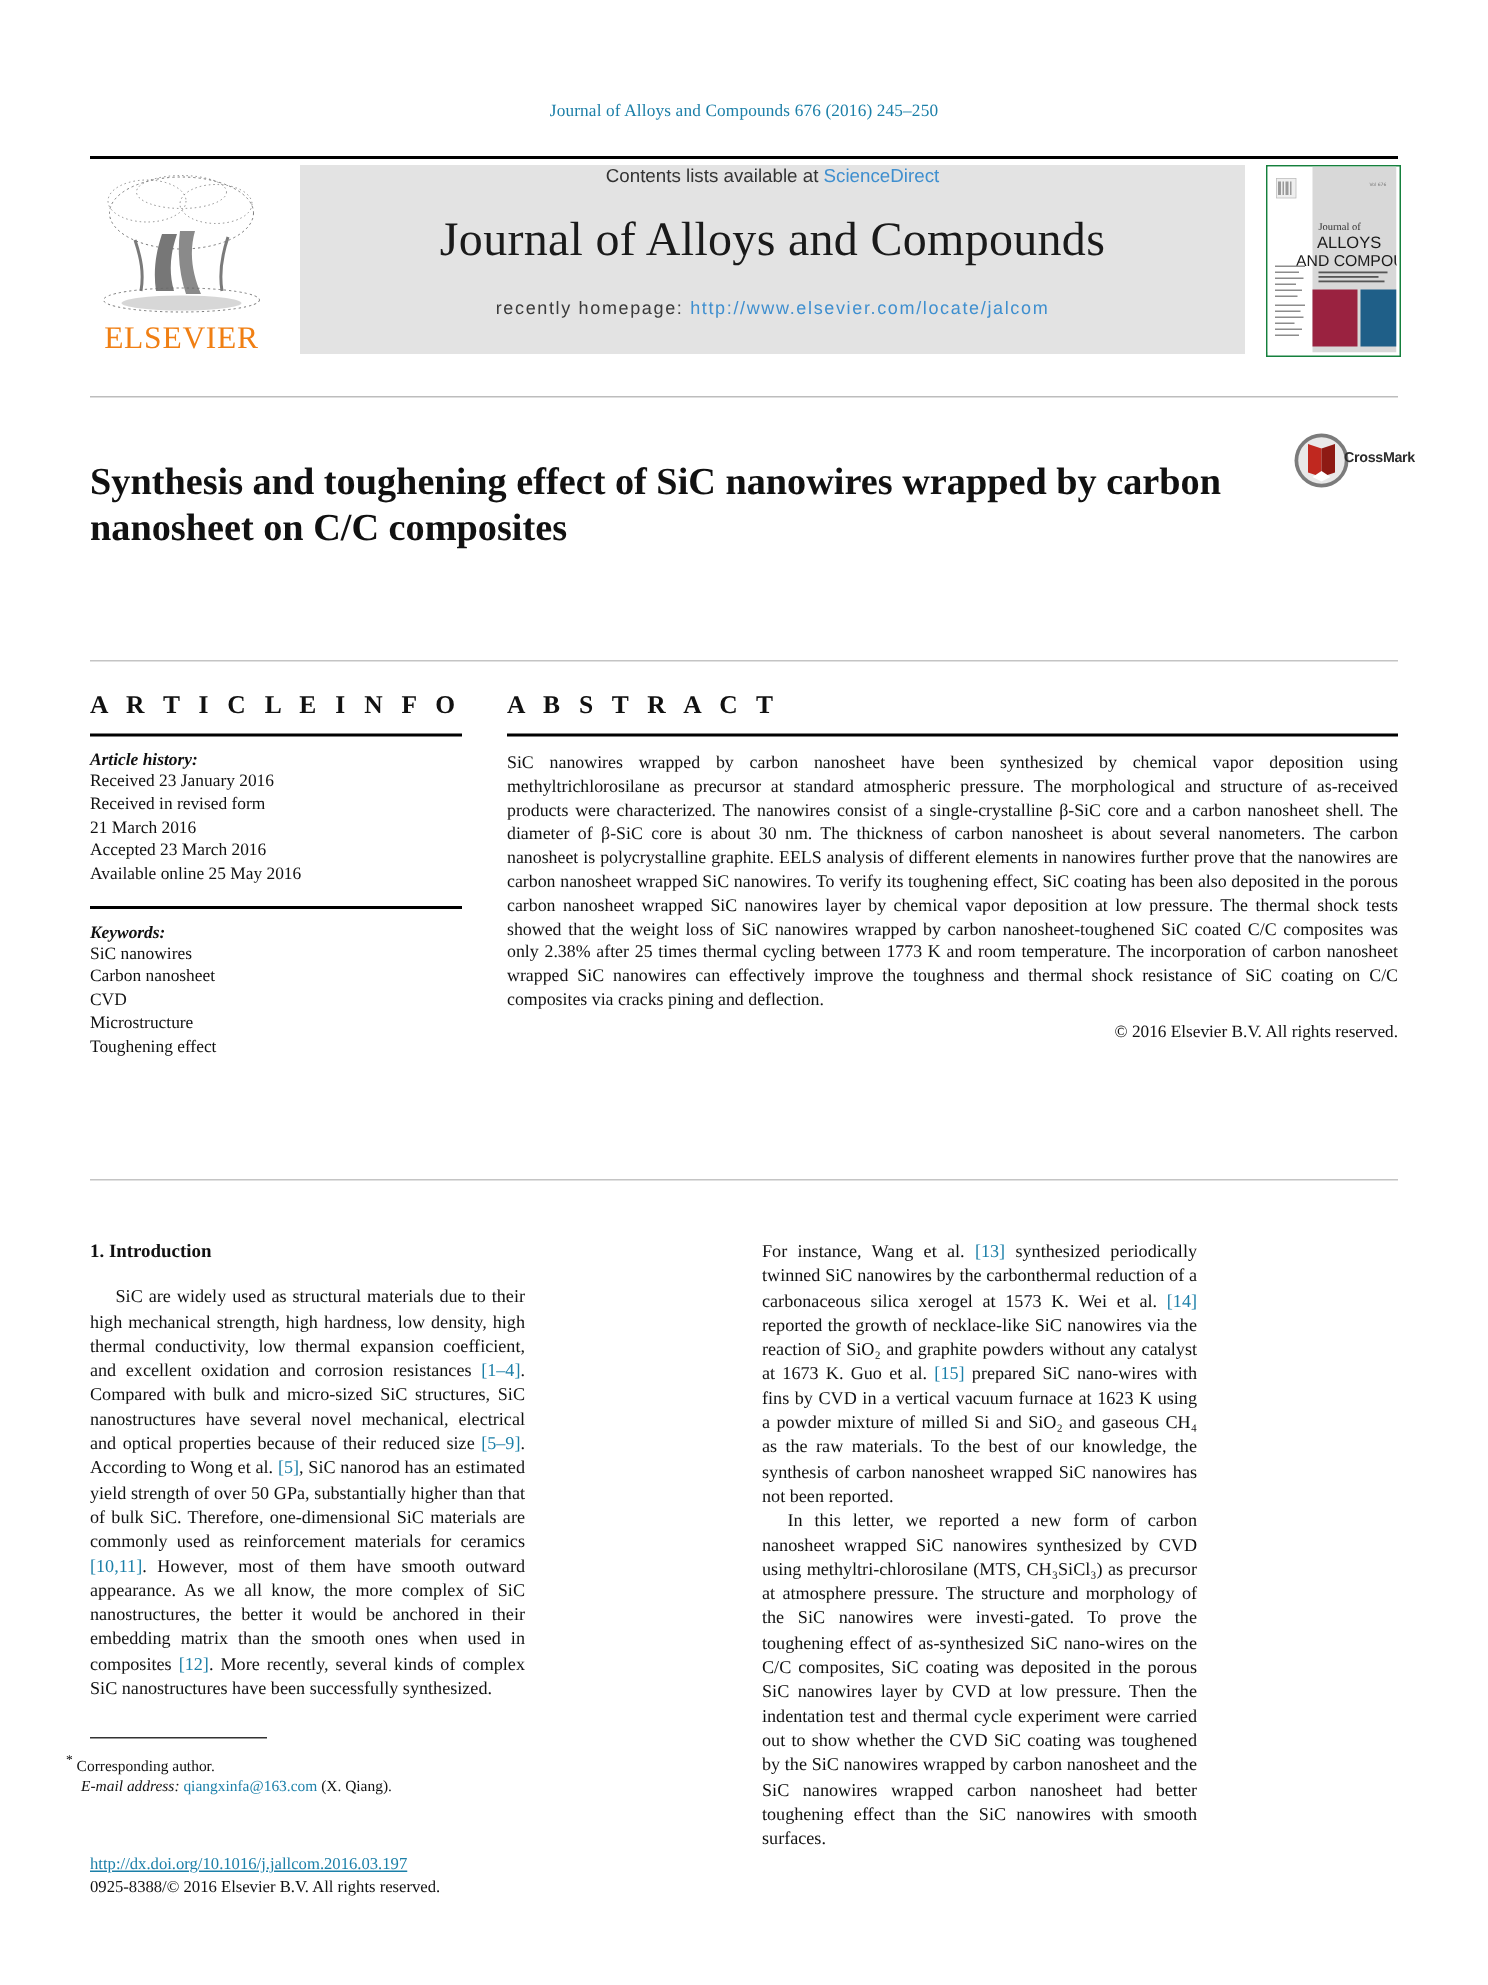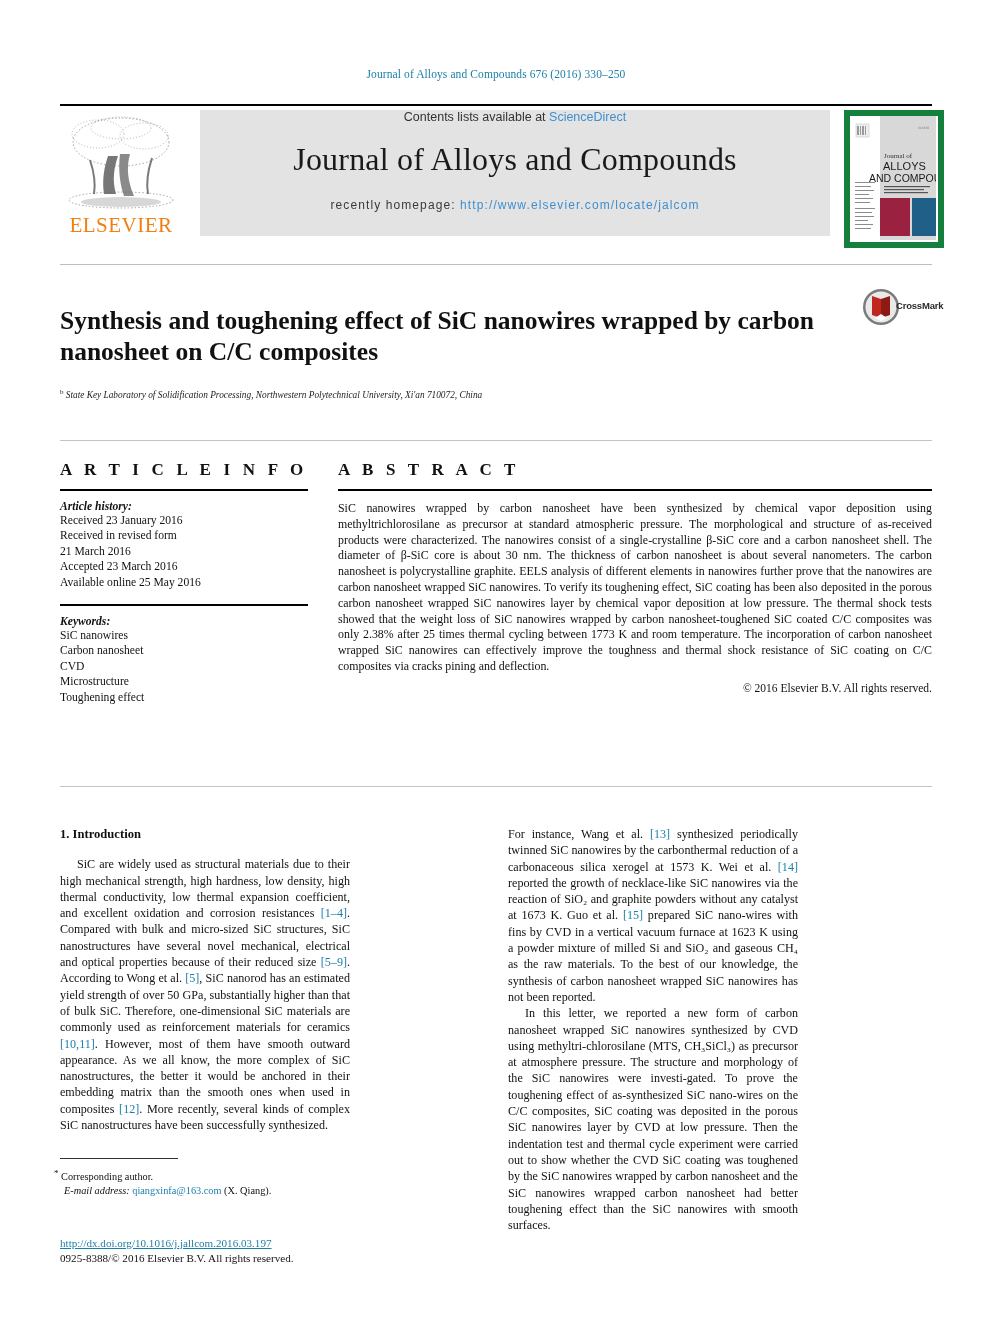--- a/index.html
+++ b/index.html
@@ -97,21 +97,21 @@
     color: #3a3a3a;
   }
   .homepage-url { color: #3f8fcf; }
 
   .cover-thumb {
     position: absolute;
     top: 6px;
     left: 784px;
     width: 88px;
     height: 126px;
-    border: 6px solid #15803d;
+    border: 1px solid #15803d;
     background: #fff;
     overflow: hidden;
   }
 
   
   .title-sep {
     position: absolute;
     top: 264px;
     left: 60px;
     width: 872px;
@@ -282,21 +282,21 @@
     position: absolute;
     top: 1158px;
     left: 60px;
     width: 118px;
     height: 1px;
     background: #333;
   }
   .footnote {
     position: absolute;
     top: 1166px;
-    left: 54px;
+    left: 44px;
     width: 330px;
     font-size: 10.3px;
     line-height: 14px;
     color: #111;
   }
   .footnote .star { font-size: 9px; vertical-align: super; }
   .footnote .ital { font-style: italic; }
   .mail-link { color: #1b7fa8; }
 
   .doi-block {
@@ -311,21 +311,21 @@
     color: #1b7fa8;
     text-decoration: underline;
   }
   .issn-line { color: #111; }
 </style>
 </head>
 <body>
 
 <div class="page">
 
-  <div class="running-head">Journal of Alloys and Compounds 676 (2016) 330–250</div>
+  <div class="running-head">Journal of Alloys and Compounds 676 (2016) 245–250</div>
 
   <div class="masthead">
     <div class="masthead-rule"></div>
 
     <div class="elsevier-logo">
       <svg class="tree-svg" width="122" height="100" viewBox="0 0 122 100">
         <g fill="#5f5f5f">
           <ellipse cx="61" cy="30" rx="48" ry="24" fill="none" stroke="#6b6b6b" stroke-width="0.6" stroke-dasharray="1.5 2"></ellipse>
           <ellipse cx="38" cy="22" rx="26" ry="14" fill="none" stroke="#6b6b6b" stroke-width="0.5" stroke-dasharray="1 2"></ellipse>
           <ellipse cx="84" cy="24" rx="24" ry="13" fill="none" stroke="#6b6b6b" stroke-width="0.5" stroke-dasharray="1 2"></ellipse>
@@ -401,24 +401,20 @@
       <circle cx="19" cy="19" r="15.5" fill="#e9e9e9"></circle>
       <path d="M10 8 L19 11 L19 30 L10 27 Z" fill="#c0281f"></path>
       <path d="M28 8 L19 11 L19 30 L28 27 Z" fill="#8e1a14"></path>
       <path d="M13 30 L19 26 L25 30 L19 33 Z" fill="#ffffff"></path>
     </svg>
     <div class="crossmark-label">CrossMark</div>
   </div>
 
 
   <div class="affiliations">
-    <div>
-      <span class="aff-sup">b</span>
-      <span>State Key Laboratory of Solidification Processing, Northwestern Polytechnical University, Xi'an 710072, China</span>
-    </div>
   </div>
 
   <div class="band-rule-top"></div>
   <div class="band-rule-bottom"></div>
 
   <div class="col-info">
     <div class="section-caps">A R T I C L E   I N F O</div>
     <div class="hr-heavy"></div>
     <div class="info-label">Article history:</div>
     <div class="info-list">

